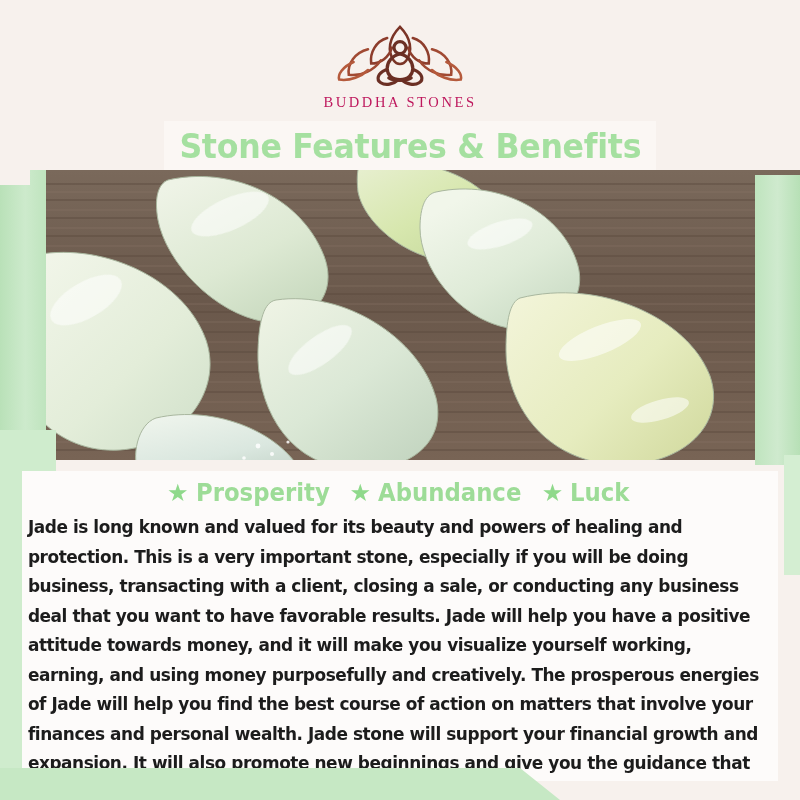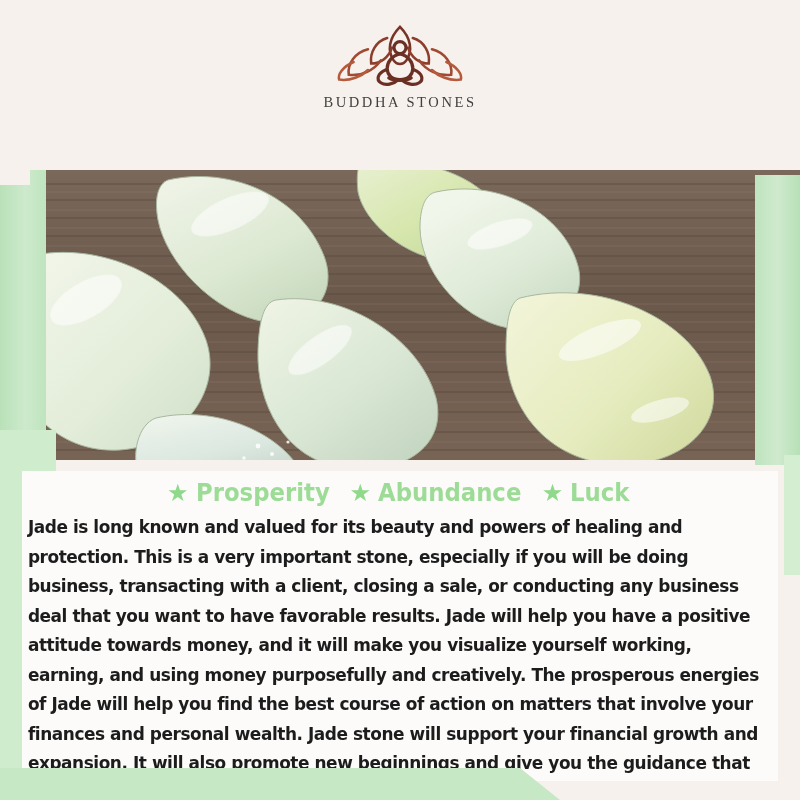--- a/index.html
+++ b/index.html
@@ -26,21 +26,21 @@
      clip-path:polygon(0 0, 520px 0, 560px 100%, 0 100%); }
   .deco-right-lower{ top:455px; left:784px; width:16px; height:120px; background:#d4eed2; }
 
   
   .header { position:absolute; top:0; left:0; width:800px; height:170px;
     background:#f7f1ed; display:flex; flex-direction:column;
     align-items:center; justify-content:flex-start; }
   .logo-wrap { margin-top:22px; display:flex; flex-direction:column; align-items:center; }
   .logo-mark { width:128px; height:66px; }
   .logo-text { margin-top:6px; font-family:"Liberation Serif", serif;
-    font-size:14.5px; letter-spacing:2.6px; color:#404040; font-weight:400; }
+    font-size:14.5px; letter-spacing:2.6px; color:#be185d; font-weight:400; }
 
   
   .title-band { position:absolute; top:121px; left:164px; width:492px; height:49px;
      background:#fbf7f4; display:flex; align-items:center; justify-content:center; }
   .title-text { font-family:"DejaVu Sans", sans-serif; font-weight:bold;
      font-size:34px; color:#a5e0a0; letter-spacing:-0.3px;
      transform:scaleX(0.93); transform-origin:center; white-space:nowrap; }
 
   
   .photo { position:absolute; top:170px; left:0; width:800px; height:290px;
@@ -97,20 +97,23 @@
             <path d="M62 60 C52 64 50 72 56 76 C62 80 72 78 78 72"></path>
             <path d="M98 60 C108 64 110 72 104 76 C98 80 88 78 82 72"></path>
             <path d="M66 70 C72 74 88 74 94 70"></path>
           </g>
         </svg>
       </span>
       <span class="logo-text">BUDDHA STONES</span>
     </div>
   </div>
 
+  <div class="title-band">
+    <span class="title-text">Stone Features &amp; Benefits</span>
+  </div>
 
   <div class="photo">
     <svg viewBox="0 0 800 290" xmlns="http://www.w3.org/2000/svg" preserveAspectRatio="none">
       <defs>
         <linearGradient id="wood" x1="0" y1="0" x2="0" y2="1">
           <stop offset="0%" stop-color="#7b6а5c"></stop>
           <stop offset="0%" stop-color="#7a695b"></stop>
           <stop offset="45%" stop-color="#6a584b"></stop>
           <stop offset="100%" stop-color="#786455"></stop>
         </linearGradient>

